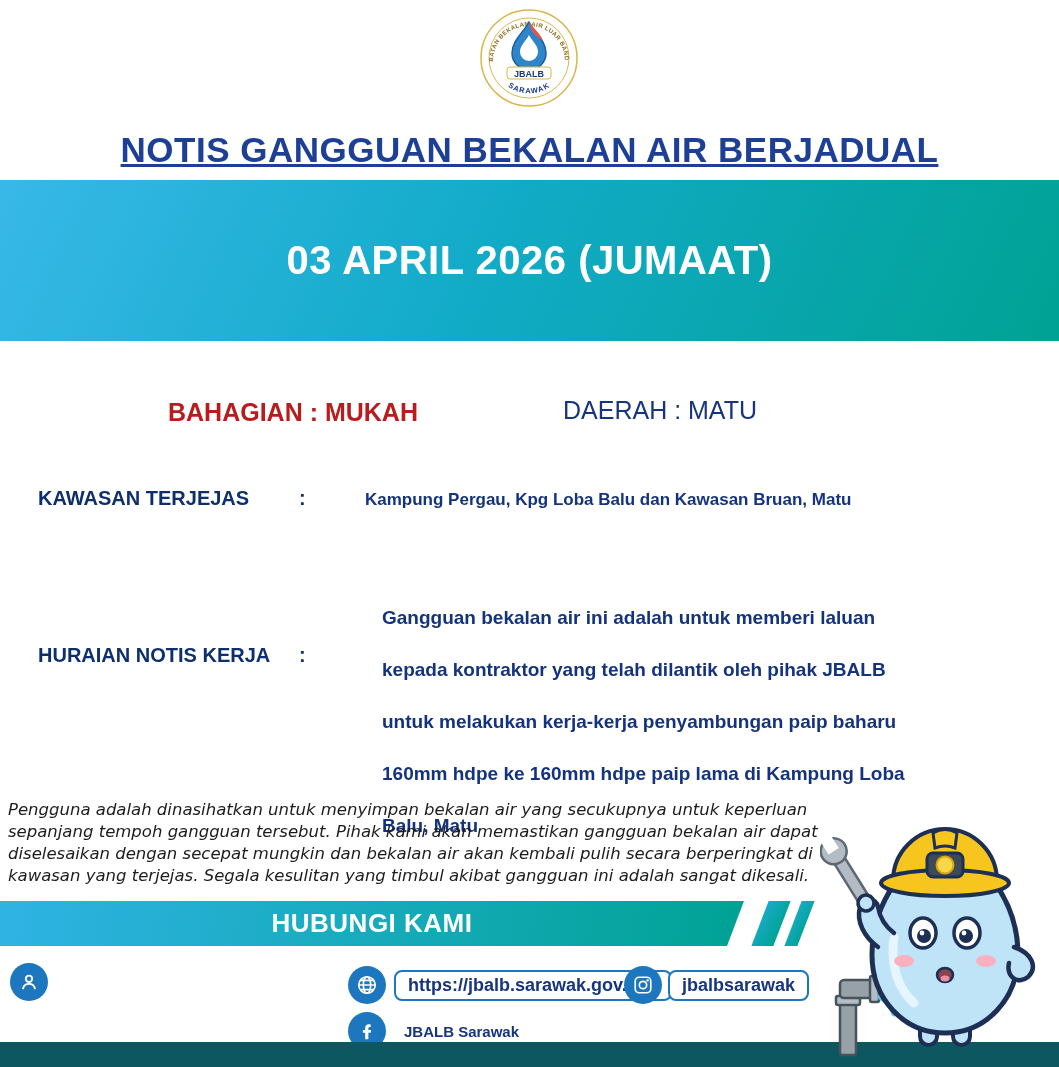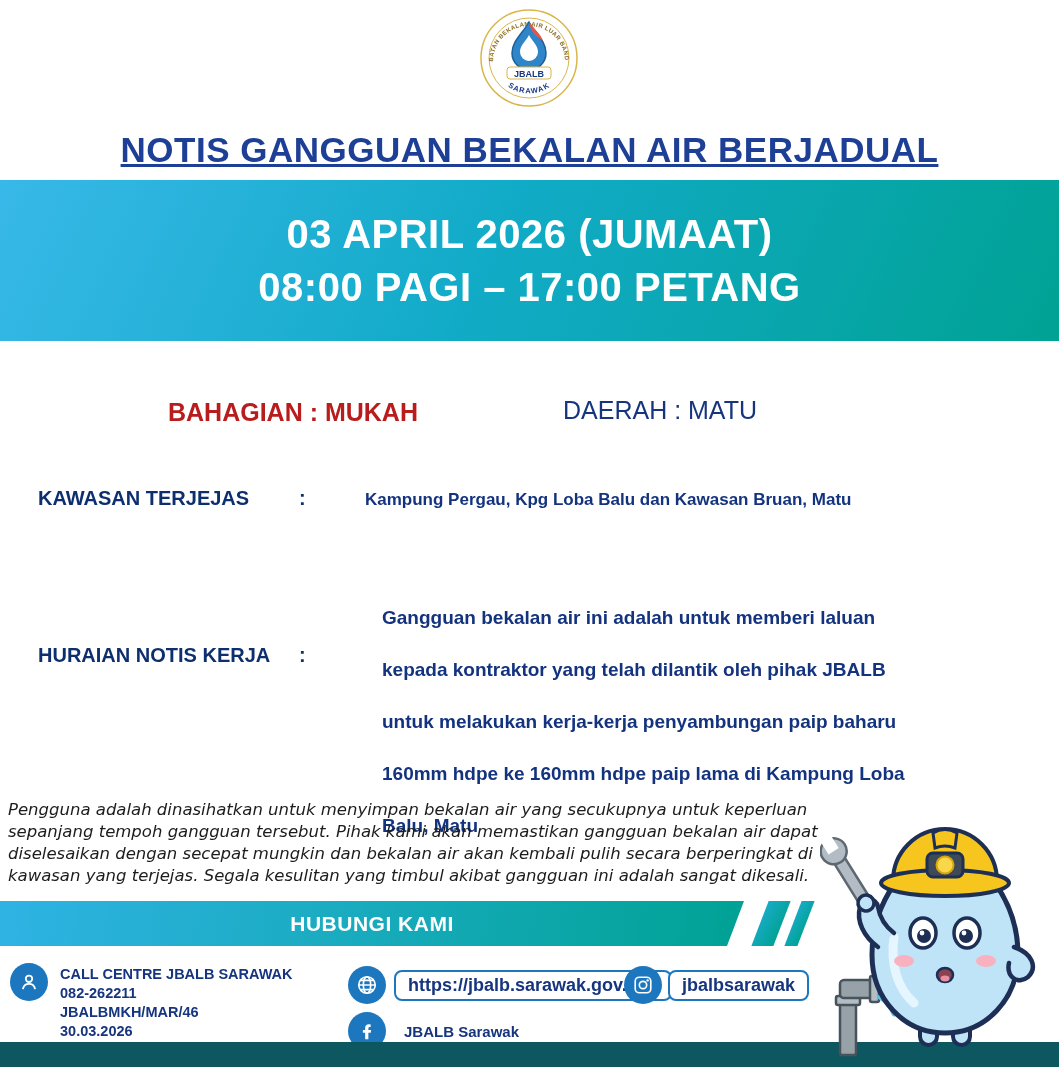--- a/index.html
+++ b/index.html
@@ -49,21 +49,21 @@
     font-size: 16.5px; font-style: italic; color: #1c1c1c;
     line-height: 22px; white-space: pre-line;
   }
   
   .hubungi-banner {
     position: absolute; top: 901px; left: 0; width: 744px; height: 45px;
     background: linear-gradient(100deg, #2fb3e4, #00a294);
     clip-path: polygon(0 0, 100% 0, calc(100% - 17px) 100%, 0 100%);
     display: flex; align-items: center; justify-content: center;
   }
-  .hubungi-banner span { color: #ffffff; font-size: 21px; font-weight: bold; letter-spacing: 0.5px; }
+  .hubungi-banner span { color: #ffffff; font-size: 26px; font-weight: bold; letter-spacing: 0.5px; }
   .stripe {
     position: absolute; top: 901px; height: 45px;
     background: linear-gradient(100deg, #18abc6, #00a294);
     transform: skewX(-21deg);
   }
   .stripe-1 { left: 760px; width: 22px; }
   .stripe-2 { left: 793px; width: 13px; }
   
   .icon-circle {
     position: absolute; width: 38px; height: 38px; border-radius: 50%;
@@ -113,21 +113,20 @@
       <text font-size="7.5" fill="#173a85" font-weight="bold" letter-spacing="1">
         <textPath href="#arcB" startOffset="50%" text-anchor="middle">SARAWAK</textPath>
       </text>
     </svg>
   </div>
 
   <div class="title">NOTIS GANGGUAN BEKALAN AIR BERJADUAL</div>
 
   <div class="date-banner">
     <div class="line">03 APRIL 2026 (JUMAAT)</div>
-    <div class="line">08:00 PAGI – 17:00 PETANG</div>
   </div>
 
   <div class="region-bahagian">BAHAGIAN : MUKAH</div>
   <div class="region-daerah">DAERAH : MATU</div>
 
   <div class="field-label kawasan-label">KAWASAN TERJEJAS</div>
   <div class="field-colon kawasan-colon">:</div>
   <div class="kawasan-value">Kampung Pergau, Kpg Loba Balu dan Kawasan Bruan, Matu</div>
 
   <div class="field-label huraian-label">HURAIAN NOTIS KERJA</div>
@@ -147,26 +146,20 @@
     <span>HUBUNGI KAMI</span>
   </div>
   <div class="stripe stripe-1"></div>
   <div class="stripe stripe-2"></div>
 
   <div class="icon-circle icon-person">
     <svg viewBox="0 0 24 24" width="22" height="22" fill="none" stroke="#ffffff" stroke-width="2" stroke-linecap="round">
       <circle cx="12" cy="8.5" r="3.5"></circle>
       <path d="M5.5 19c.8-3.3 3.4-5 6.5-5s5.7 1.7 6.5 5"></path>
     </svg>
-  </div>
-  <div class="call-centre">
-    <div>CALL CENTRE JBALB SARAWAK</div>
-    <div>082-262211</div>
-    <div>JBALBMKH/MAR/46</div>
-    <div>30.03.2026</div>
   </div>
 
   <div class="icon-circle icon-globe">
     <svg viewBox="0 0 24 24" width="22" height="22" fill="none" stroke="#ffffff" stroke-width="1.8">
       <circle cx="12" cy="12" r="9"></circle>
       <ellipse cx="12" cy="12" rx="4" ry="9"></ellipse>
       <path d="M3 12h18M4.5 7h15M4.5 17h15"></path>
     </svg>
   </div>
   <div class="pill-box web-box">https://jbalb.sarawak.gov.my/</div>

